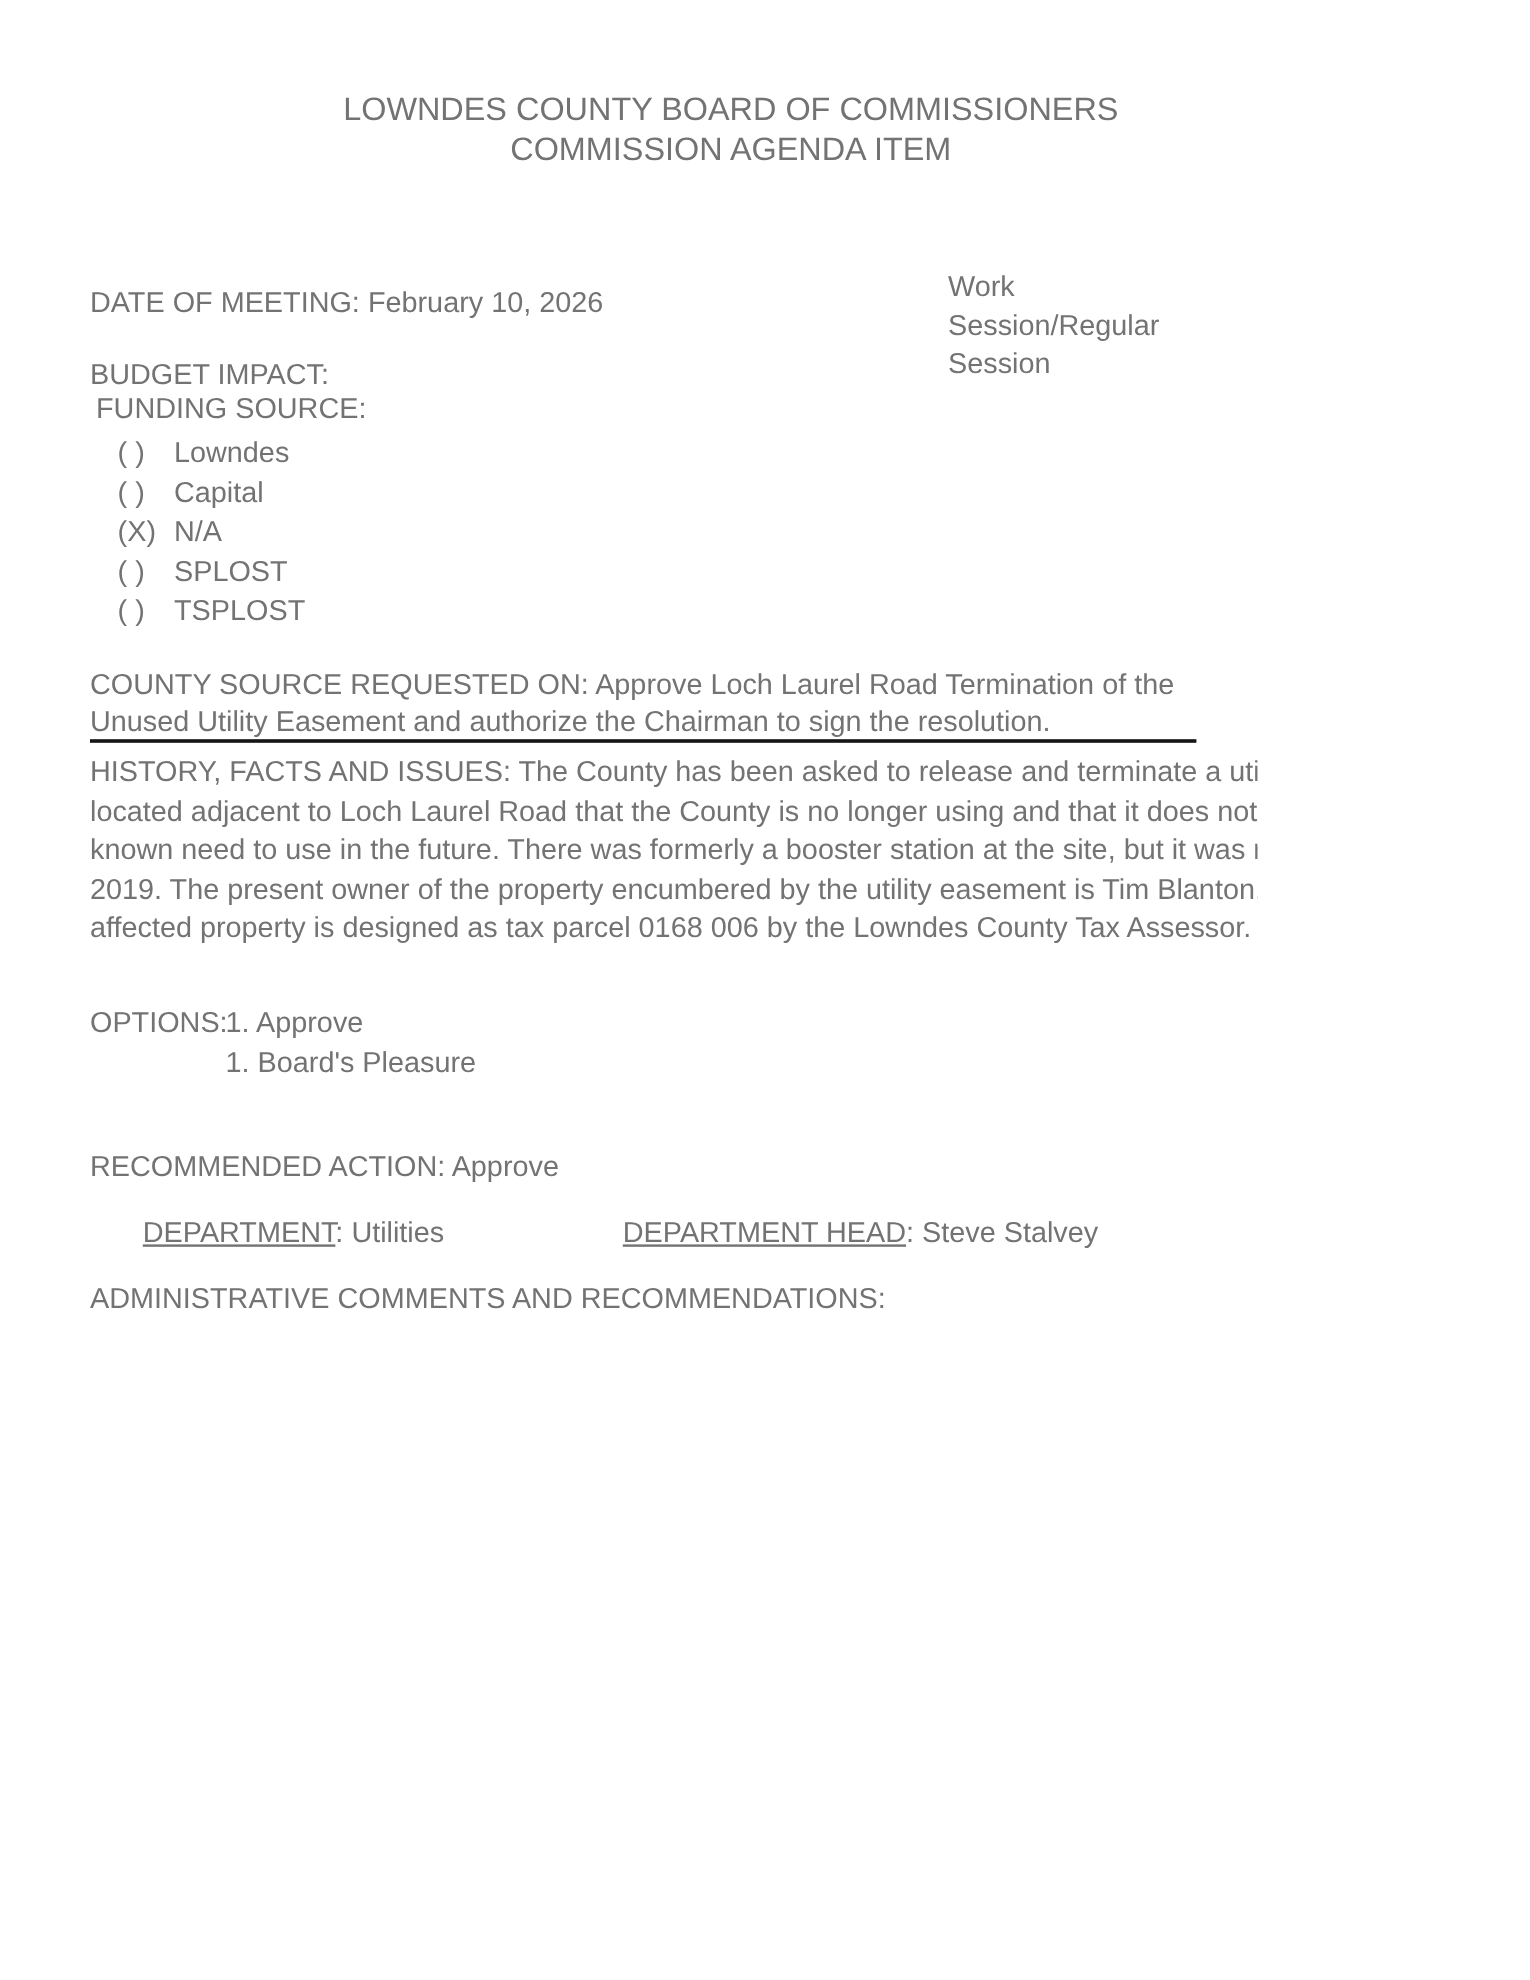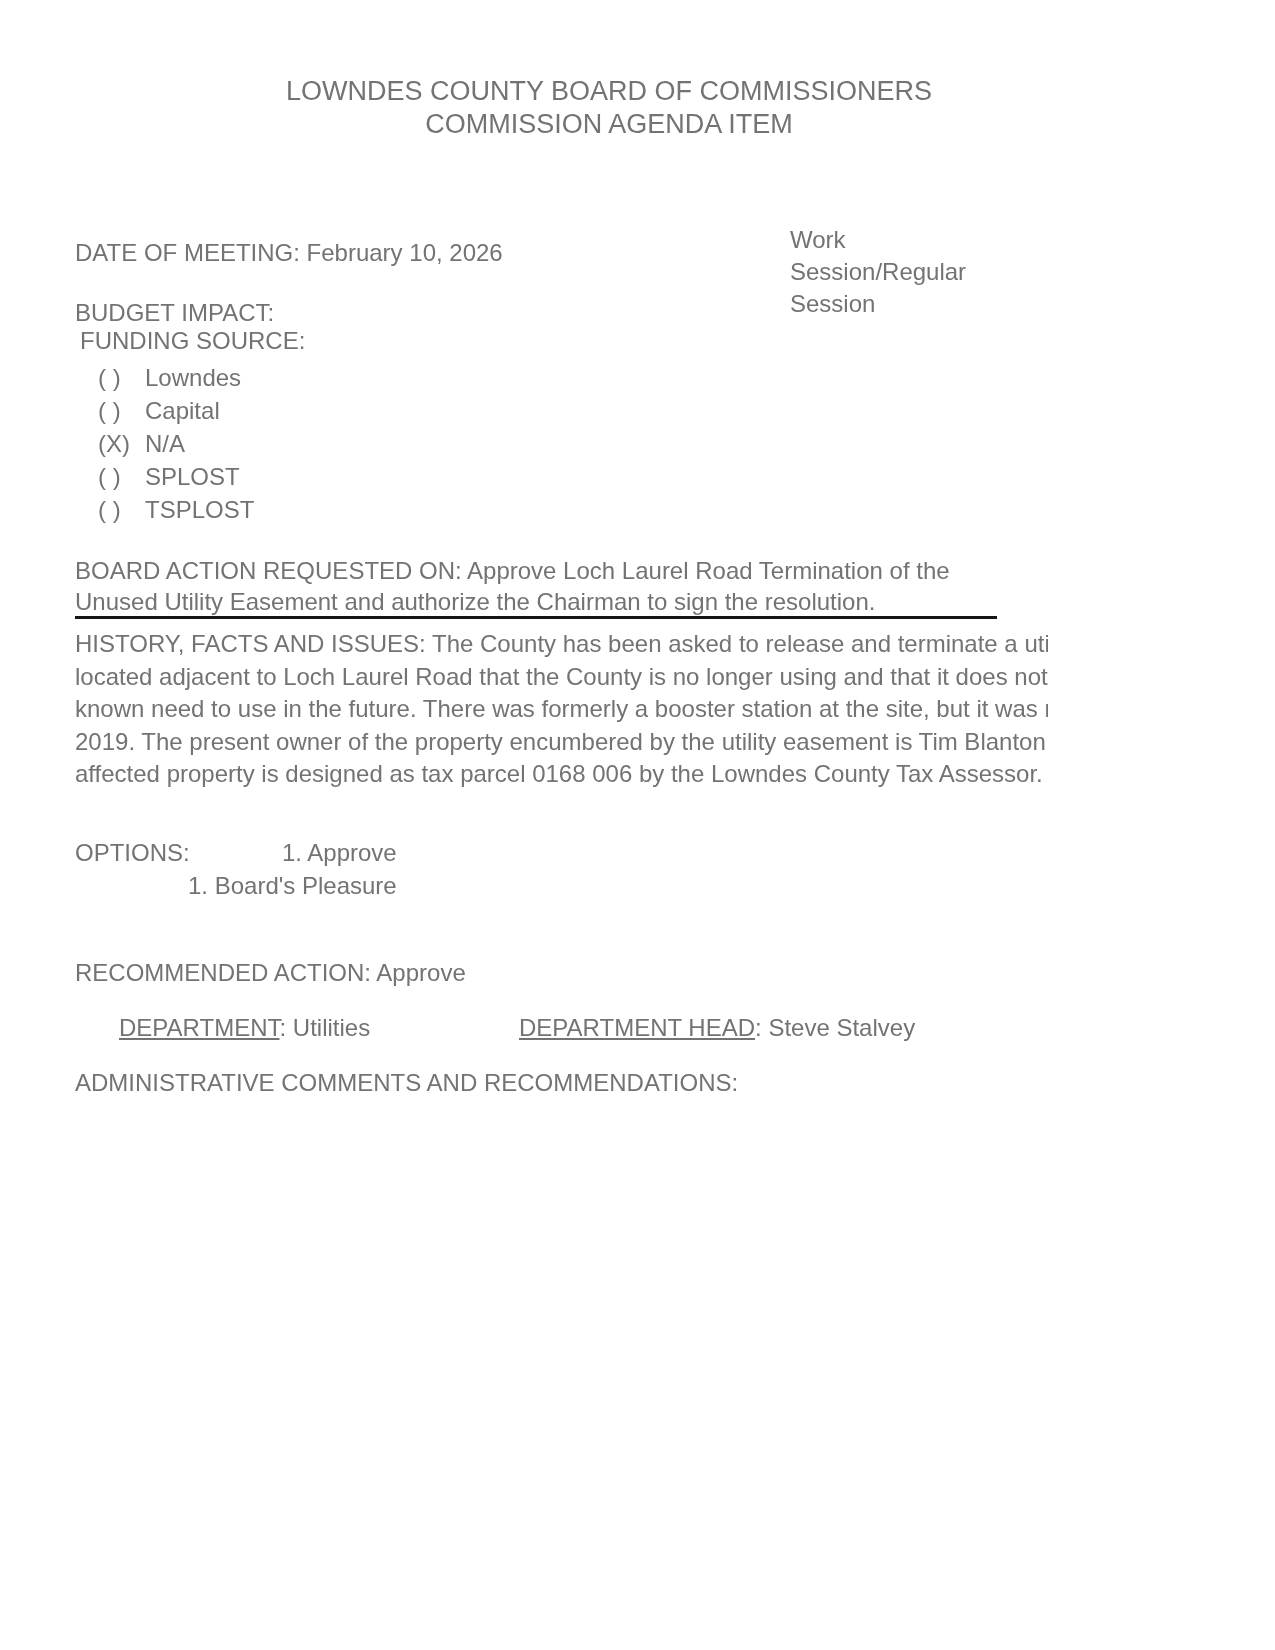--- a/index.html
+++ b/index.html
@@ -23,21 +23,21 @@
   .session-block{top:224px;left:790px;line-height:32px;}
   .date-line{top:237px;left:75px;}
   .budget-line{top:297px;left:75px;}
   .funding-line{top:325px;left:80px;}
   .funding-options{top:361px;left:98px;line-height:33px;}
   .fo-row{white-space:nowrap;}
   .fo-mark{display:inline-block;width:47px;}
   .county-action{top:555px;left:75px;width:935px;line-height:31px;}
   .county-rule{top:616px;left:75px;width:922px;height:0;border-top:3px solid #151515;}
   .history-para{top:628px;left:75px;width:1122px;line-height:32.5px;}
-  .options-row{top:837px;left:75px;display:flex;line-height:32.5px;text-align:right;}
+  .options-row{top:837px;left:75px;display:flex;line-height:32.5px;}
   .options-label{width:113px;flex:none;}
   .recommended-line{top:957px;left:75px;}
   .dept-row{top:1012px;left:75px;width:1122px;height:33px;margin-left:44px;}
   .dept-group{position:absolute;left:0;top:0;white-space:nowrap;}
   .dept-head-group{position:absolute;left:400px;top:0;white-space:nowrap;}
   .u{text-decoration:underline;}
   .admin-line{top:1067px;left:75px;}
 </style>
 </head>
 <body>
@@ -63,21 +63,21 @@
   <p class="abs funding-line"><span>FUNDING SOURCE:</span></p>
 
   <div class="abs funding-options">
     <div class="fo-row"><span class="fo-mark">( )</span><span>Lowndes</span></div>
     <div class="fo-row"><span class="fo-mark">( )</span><span>Capital</span></div>
     <div class="fo-row"><span class="fo-mark">(X)</span><span>N/A</span></div>
     <div class="fo-row"><span class="fo-mark">( )</span><span>SPLOST</span></div>
     <div class="fo-row"><span class="fo-mark">( )</span><span>TSPLOST</span></div>
   </div>
 
-  <p class="abs county-action"><span>BOARD ACTION REQUESTED ON:</span> <span>Approve Loch Laurel Road Termination of the Unused Utility Easement and authorize the Chairman to sign the resolution.</span></p>
+  <p class="abs county-action"><span>COUNTY SOURCE REQUESTED ON:</span> <span>Approve Loch Laurel Road Termination of the Unused Utility Easement and authorize the Chairman to sign the resolution.</span></p>
 
   <div class="abs county-rule"></div>
 
   <p class="abs history-para"><span>HISTORY, FACTS AND ISSUES:</span> <span>The County has been asked to release and terminate a utility easement located adjacent to Loch Laurel Road that the County is no longer using and that it does not have a known need to use in the future. There was formerly a booster station at the site, but it was removed in 2019. The present owner of the property encumbered by the utility easement is Tim Blanton, and the affected property is designed as tax parcel 0168 006 by the Lowndes County Tax Assessor.</span></p>
 
   <div class="abs options-row">
     <span class="options-label">OPTIONS:</span>
     <span>
       <div>1. Approve</div>
       <div>1. Board's Pleasure</div>

